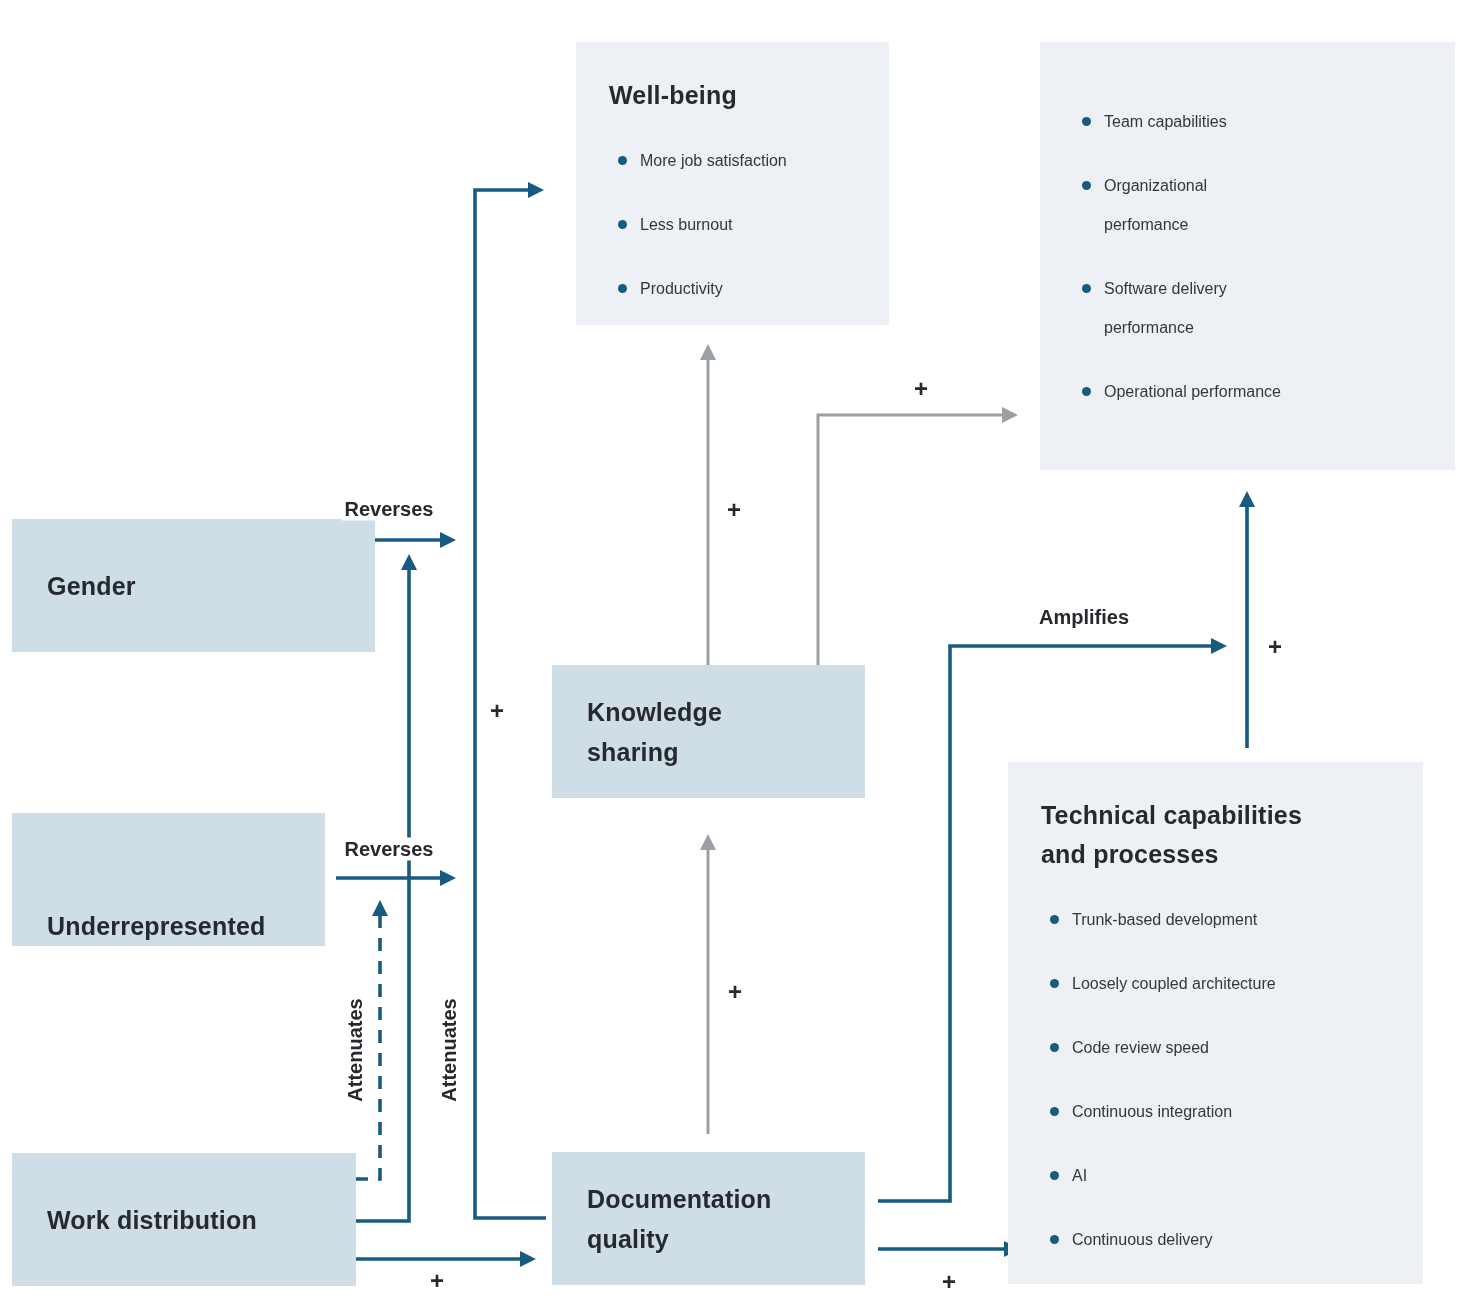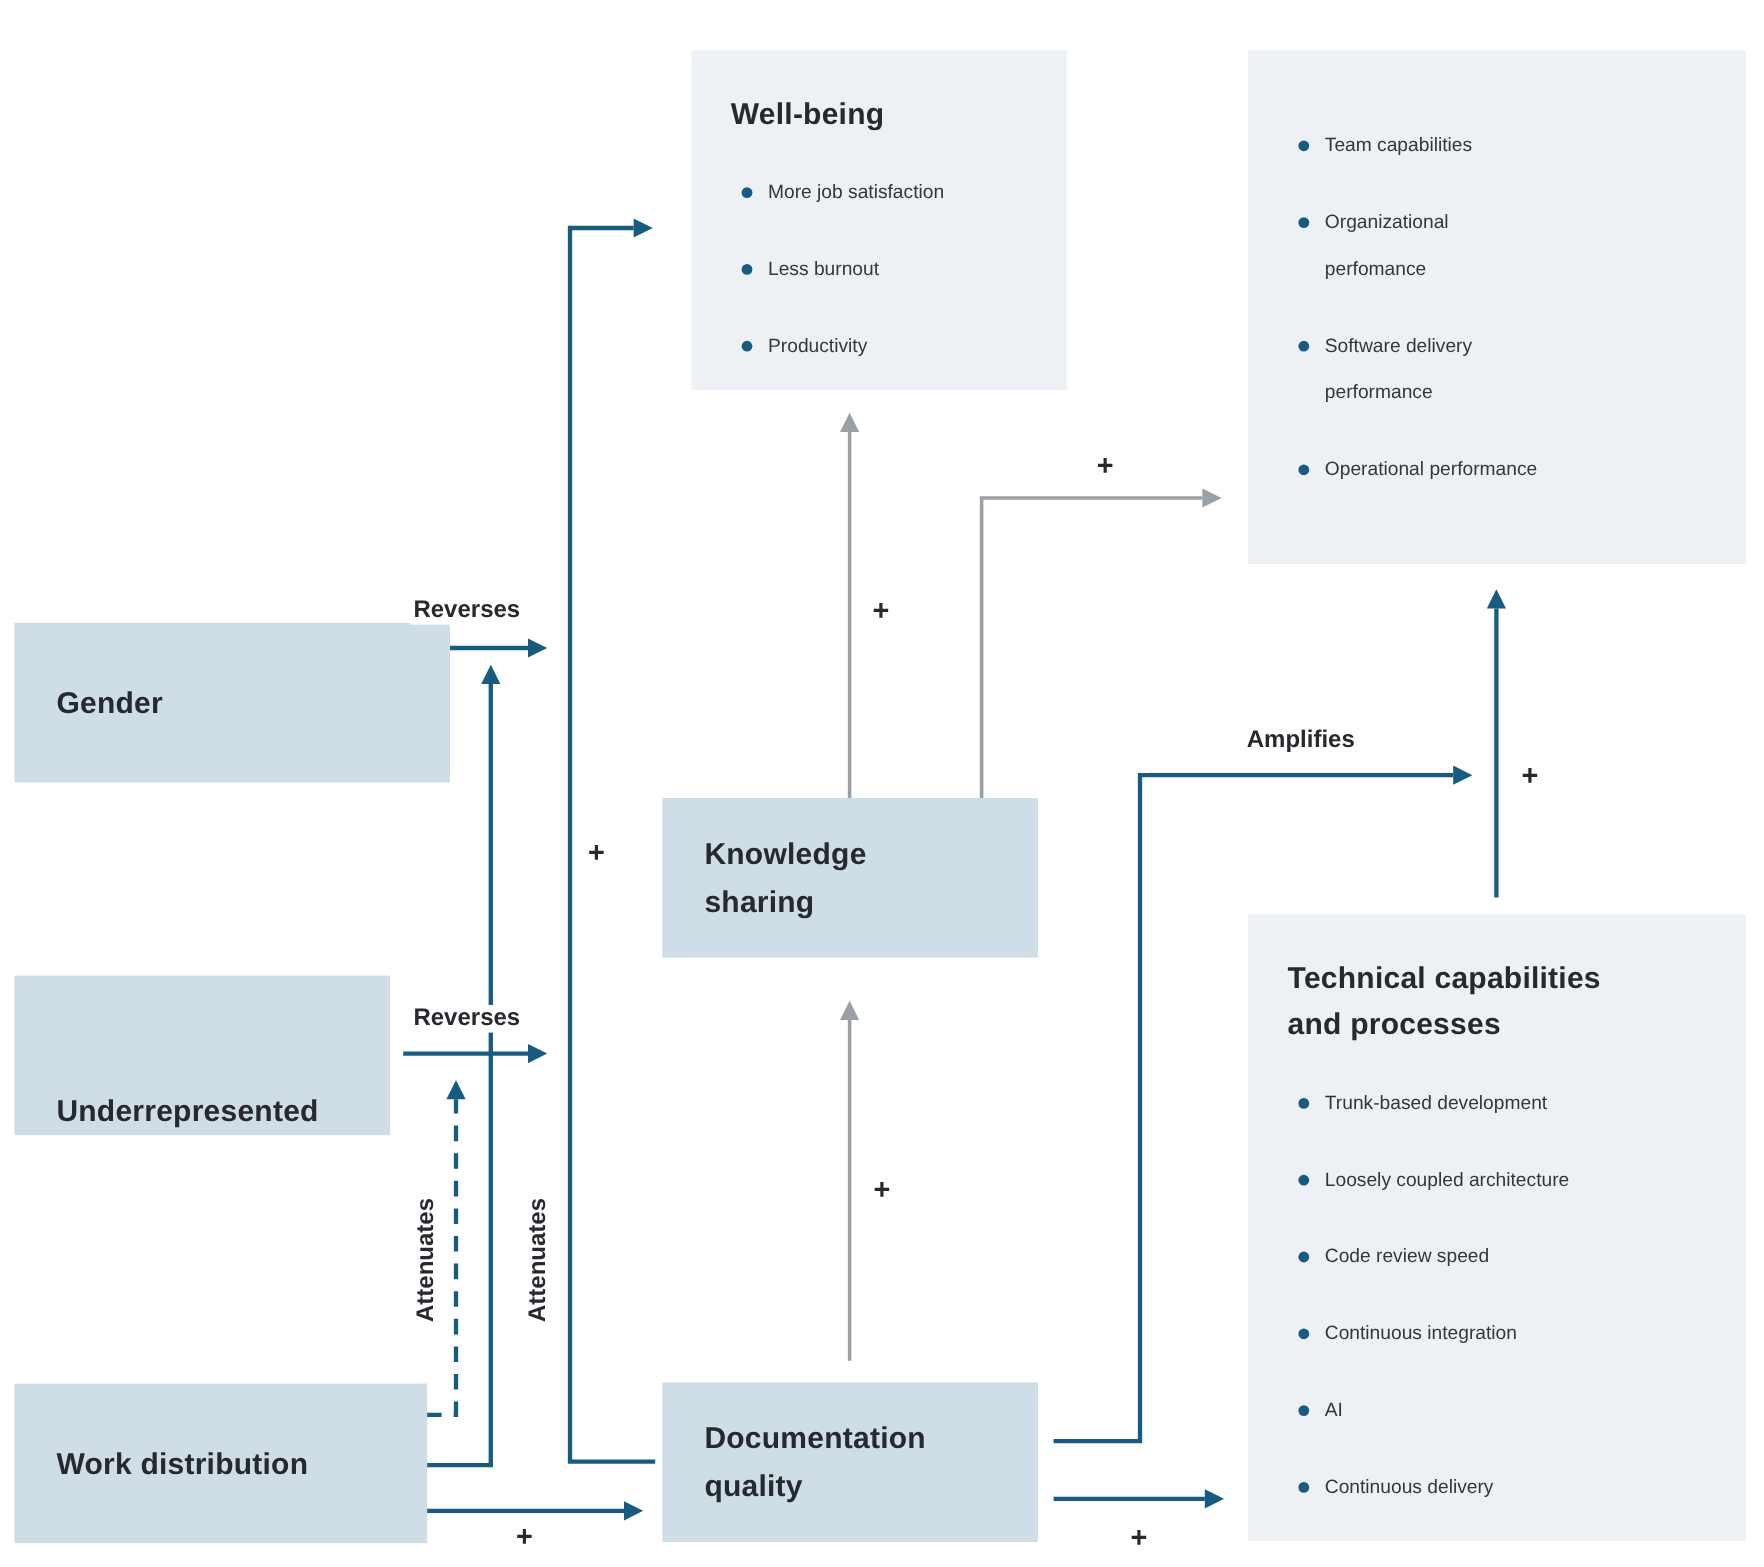--- a/index.html
+++ b/index.html
@@ -139,21 +139,21 @@
           <span class="btext">Software delivery
 performance</span>
         </li>
         <li>
           <span class="dot"></span>
           <span class="btext">Operational performance</span>
         </li>
       </ul>
   </div>
 
-  <div class="panel" style="left:1040px;top:762px;width:415px;height:522px;">
+  <div class="panel" style="left:1008px;top:762px;width:415px;height:522px;">
     <div class="panel-title">Technical capabilities
 and processes</div>
     <ul class="bullets">
         <li>
           <span class="dot"></span>
           <span class="btext">Trunk-based development</span>
         </li>
         <li>
           <span class="dot"></span>
           <span class="btext">Loosely coupled architecture</span>

